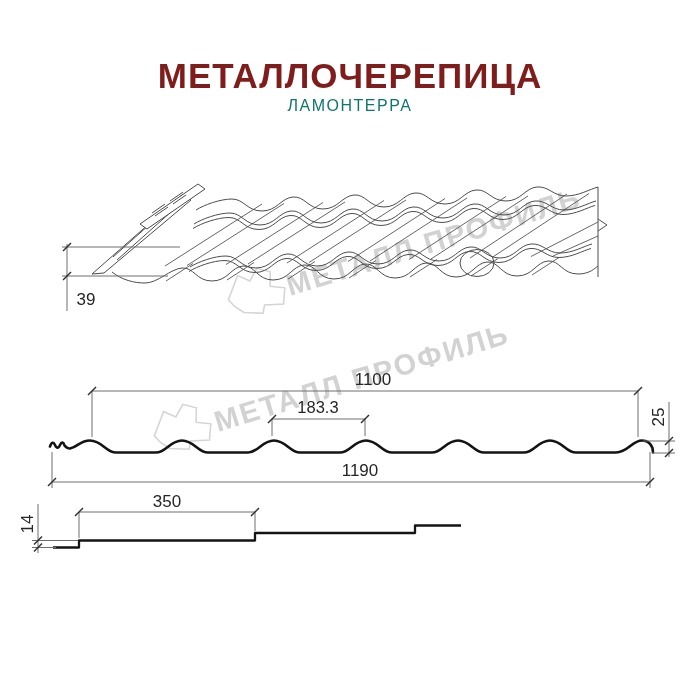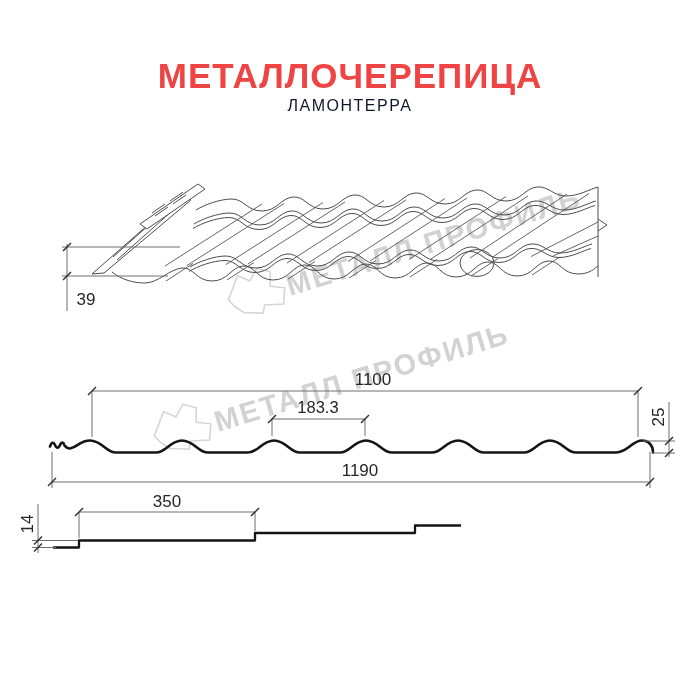--- a/index.html
+++ b/index.html
@@ -1,21 +1,21 @@
 <!DOCTYPE html>
 <html><head>
 <meta charset="utf-8">
 <style>
   html,body{margin:0;padding:0;background:#ffffff;}
   .page{position:relative;width:700px;height:700px;background:#ffffff;overflow:hidden;
         font-family:"Liberation Sans","DejaVu Sans",sans-serif;}
   .title{position:absolute;top:56px;left:0;width:700px;text-align:center;
-         font-size:35px;font-weight:bold;letter-spacing:1px;color:#ef4444;}
+         font-size:35px;font-weight:bold;letter-spacing:1px;color:#7f1d1d;}
   .subtitle{position:absolute;top:97px;left:0;width:700px;text-align:center;
-            font-size:16px;font-weight:normal;letter-spacing:1.5px;color:#0f172a;}
+            font-size:16px;font-weight:normal;letter-spacing:1.5px;color:#0f766e;}
   svg{position:absolute;top:0;left:0;}
   svg text{font-family:"Liberation Sans","DejaVu Sans",sans-serif;fill:#262626;}
   .dimtxt{font-size:17px;}
   .dimtxt-sm{font-size:16.5px;}
   .thin{stroke:#4d4d4d;stroke-width:1;fill:none;}
   .dim{stroke:#6e6e6e;stroke-width:1;fill:none;}
   .tick{stroke:#2f2f2f;stroke-width:1.4;}
   .thick{stroke:#141414;stroke-width:2.6;fill:none;stroke-linecap:round;stroke-linejoin:round;}
   .thick2{stroke:#141414;stroke-width:2.3;fill:none;stroke-linejoin:round;}
   .wm{fill:#d2d2d2;font-size:29px;font-weight:bold;letter-spacing:2px;}

